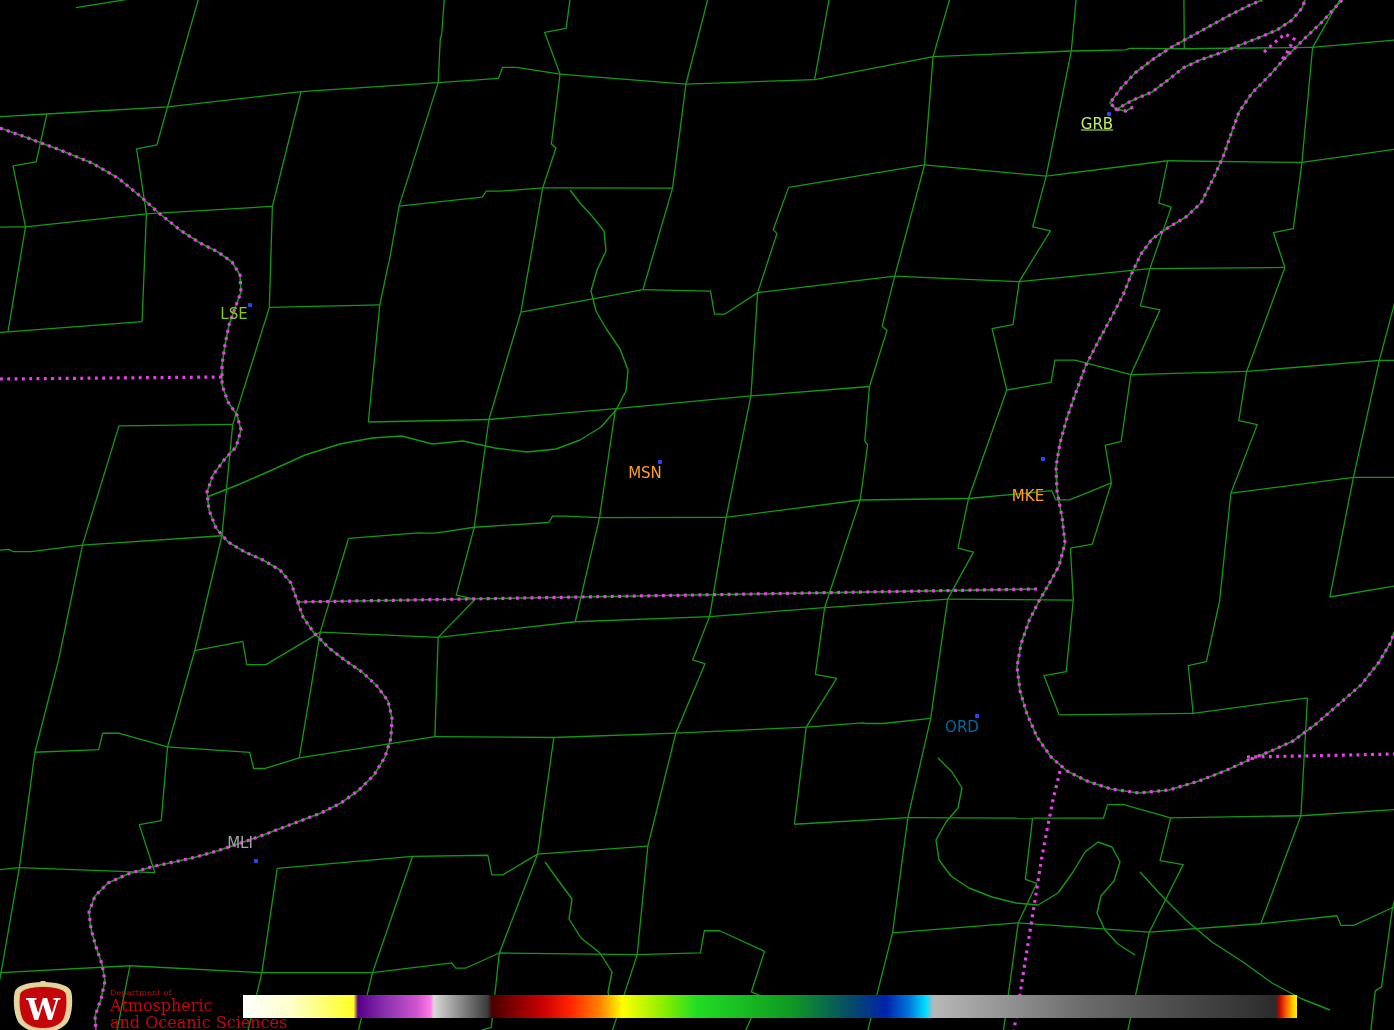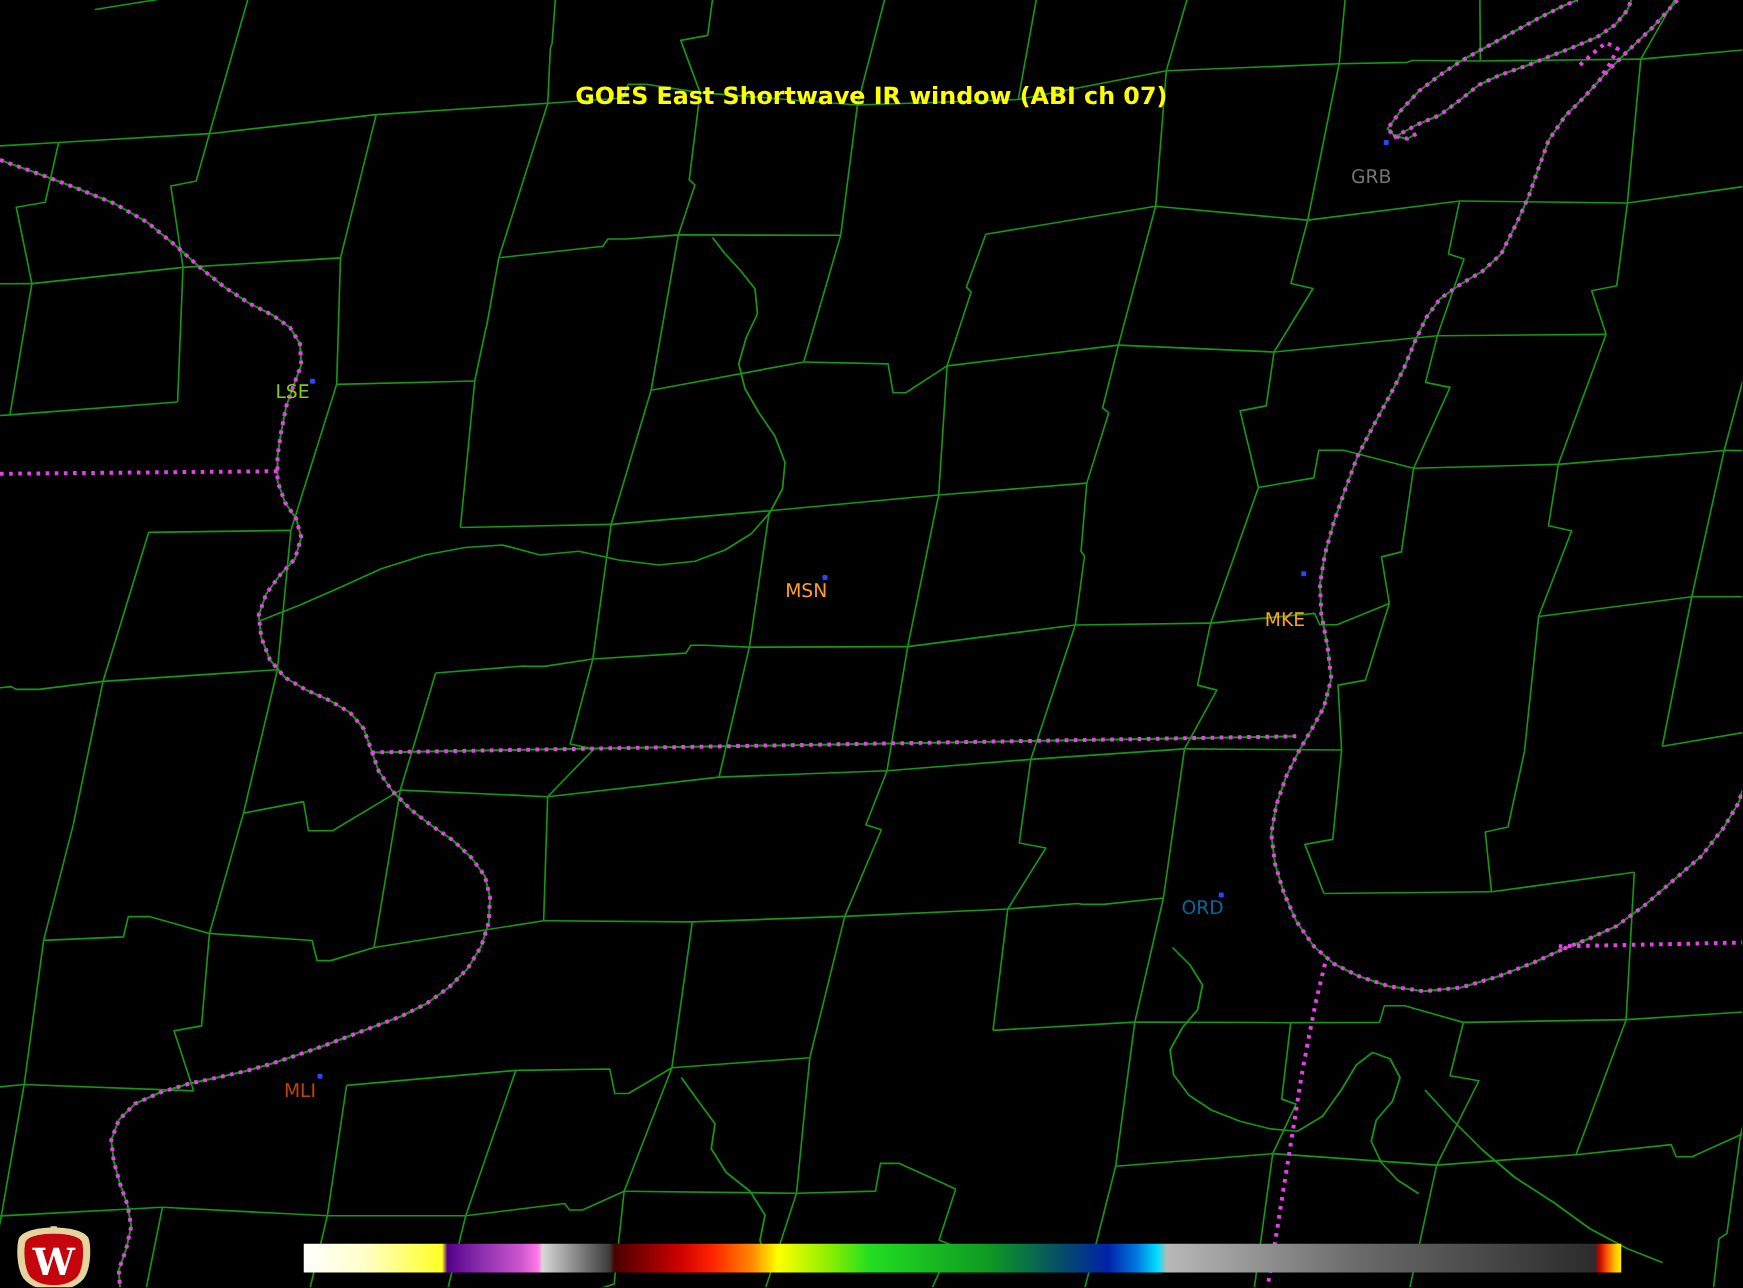--- a/index.html
+++ b/index.html
@@ -340,42 +340,46 @@
       <path d="M1247,757 L1300,756 L1350,755 L1394,754" fill="none" stroke="#e93fe9" stroke-width="3.2" stroke-dasharray="2.9 4.4" stroke-linecap="butt"></path>
       <path d="M1060,771 L1053,800 L1047,830 L1041,862 L1036,894 L1031,925 L1026,956 L1021,988 L1016,1018 L1014,1030" fill="none" stroke="#e93fe9" stroke-width="3.2" stroke-dasharray="2.9 4.4" stroke-linecap="butt"></path>
       <path d="M1133,107 L1126,111 L1116,109 L1110,103 L1121,88 L1135,73 L1152,60 L1170,48 L1190,37 L1210,26 L1230,15 L1250,5 L1262,0" fill="none" stroke="#149914" stroke-width="1.6" stroke-linejoin="round"></path>
       <path d="M1133,107 L1126,111 L1116,109 L1110,103 L1121,88 L1135,73 L1152,60 L1170,48 L1190,37 L1210,26 L1230,15 L1250,5 L1262,0" fill="none" stroke="#e93fe9" stroke-width="3.2" stroke-dasharray="2.9 4.4" stroke-linecap="butt"></path>
       <path d="M1115,110 L1133,100 L1152,92 L1168,80 L1183,68 L1200,60 L1220,53 L1240,45 L1258,38 L1277,30 L1292,20 L1302,8 L1305,0" fill="none" stroke="#149914" stroke-width="1.6" stroke-linejoin="round"></path>
       <path d="M1115,110 L1133,100 L1152,92 L1168,80 L1183,68 L1200,60 L1220,53 L1240,45 L1258,38 L1277,30 L1292,20 L1302,8 L1305,0" fill="none" stroke="#e93fe9" stroke-width="3.2" stroke-dasharray="2.9 4.4" stroke-linecap="butt"></path>
       <path d="M1264,52 L1274,43 L1285,34 L1294,39 L1288,51 L1281,61" fill="none" stroke="#e93fe9" stroke-width="3.2" stroke-dasharray="2.9 4.4" stroke-linecap="butt"></path>
     </svg>
 
   <div id="title-block" style="color: rgb(255, 255, 0);">
-    <div>GOES East Shortwave IR window (ABI ch 07)</div>
   </div>
 
   <div id="stations">
-      <div class="station-label" style="left: 1097px; top: 142px; color: #737373;">GRB</div>
+      <div class="station-label" style="left: 1097px; top: 124px; color: #bef264; text-decoration: underline;">GRB</div>
       <div class="station-dot" style="left: 1109px; top: 114px; background: rgb(40, 70, 255);"></div>
       <div class="station-label" style="left: 234px; top: 314px; color: #84cc16;">LSE</div>
       <div class="station-dot" style="left: 250px; top: 305px; background: rgb(40, 70, 255);"></div>
       <div class="station-label" style="left: 645px; top: 473px; color: rgb(255, 160, 30);">MSN</div>
       <div class="station-dot" style="left: 660px; top: 462px; background: rgb(40, 70, 255);"></div>
       <div class="station-label" style="left: 1028px; top: 496px; color: rgb(255, 160, 30);">MKE</div>
       <div class="station-dot" style="left: 1043px; top: 459px; background: rgb(40, 70, 255);"></div>
       <div class="station-label" style="left: 962px; top: 727px; color: #0369a1;">ORD</div>
       <div class="station-dot" style="left: 977px; top: 716px; background: rgb(40, 70, 255);"></div>
-      <div class="station-label" style="left: 240px; top: 873px; color: #c2410c;">MLI</div>
+      <div class="station-label" style="left: 240px; top: 843px; color: #a3a3a3;">MLI</div>
       <div class="station-dot" style="left: 256px; top: 861px; background: rgb(40, 70, 255);"></div>
     </div>
 
   <div id="colorbar" style="left: 243px; top: 995px; width: 1054px; height: 23px; background: linear-gradient(to right, rgb(255, 255, 255) 0%, rgb(255, 255, 204) 4.5%, rgb(255, 255, 34) 10.5%, rgb(85, 0, 138) 10.9%, rgb(139, 47, 174) 13.5%, rgb(207, 85, 207) 16.5%, rgb(255, 123, 230) 17.8%, rgb(216, 216, 216) 18.1%, rgb(111, 111, 111) 21.5%, rgb(60, 60, 60) 23.2%, rgb(74, 0, 0) 23.6%, rgb(204, 0, 0) 28.5%, rgb(255, 34, 0) 31%, rgb(255, 136, 0) 34%, rgb(255, 255, 0) 36%, rgb(136, 238, 0) 40%, rgb(34, 221, 34) 43%, rgb(15, 153, 34) 52%, rgb(5, 77, 102) 57.5%, rgb(0, 34, 170) 61%, rgb(0, 119, 221) 63.2%, rgb(0, 224, 255) 64.8%, rgb(184, 184, 184) 65.5%, rgb(106, 106, 106) 80%, rgb(43, 43, 43) 98%, rgb(187, 0, 0) 98.3%, rgb(255, 102, 0) 99%, rgb(255, 204, 0) 99.6%, rgb(255, 238, 0) 100%);"></div>
 
   <div id="logo">
     <svg width="74" height="52" viewBox="0 0 74 52">
       <path id="crest-outer" d="M37,1 C53,1 63,5 65,10 C67,16 67,34 61,42 C55,49 45,51.8 37,51.8 C29,51.8 19,49 13,42 C7,34 7,16 9,10 C11,5 21,1 37,1 Z" fill="#e4d49e"></path>
       <rect id="crest-cross" x="34.5" y="-1" width="5" height="7" fill="#e4d49e"></rect>
       <path id="crest-inner" d="M37,5.5 C50,5.5 58.5,8.5 60,12.5 C61.5,17.5 61.5,33 56.5,40 C51.5,45.8 44,47.5 37,47.5 C30,47.5 22.5,45.8 17.5,40 C12.5,33 12.5,17.5 14,12.5 C15.5,8.5 24,5.5 37,5.5 Z" fill="#c5050c" stroke="#e4d49e" stroke-width="0.8"></path>
       <text id="crest-w" x="37" y="39" text-anchor="middle" font-family="DejaVu Serif, serif" font-weight="bold" font-size="30" fill="#ffffff">W</text>
     </svg>
+    <div id="logo-text" style="color: rgb(197, 5, 12);">
+      <div id="logo-dept">Department of</div>
+      <div id="logo-line1">Atmospheric</div>
+      <div id="logo-line2">and Oceanic Sciences</div>
+    </div>
   </div>
 
 </div>
 
 </body></html>

